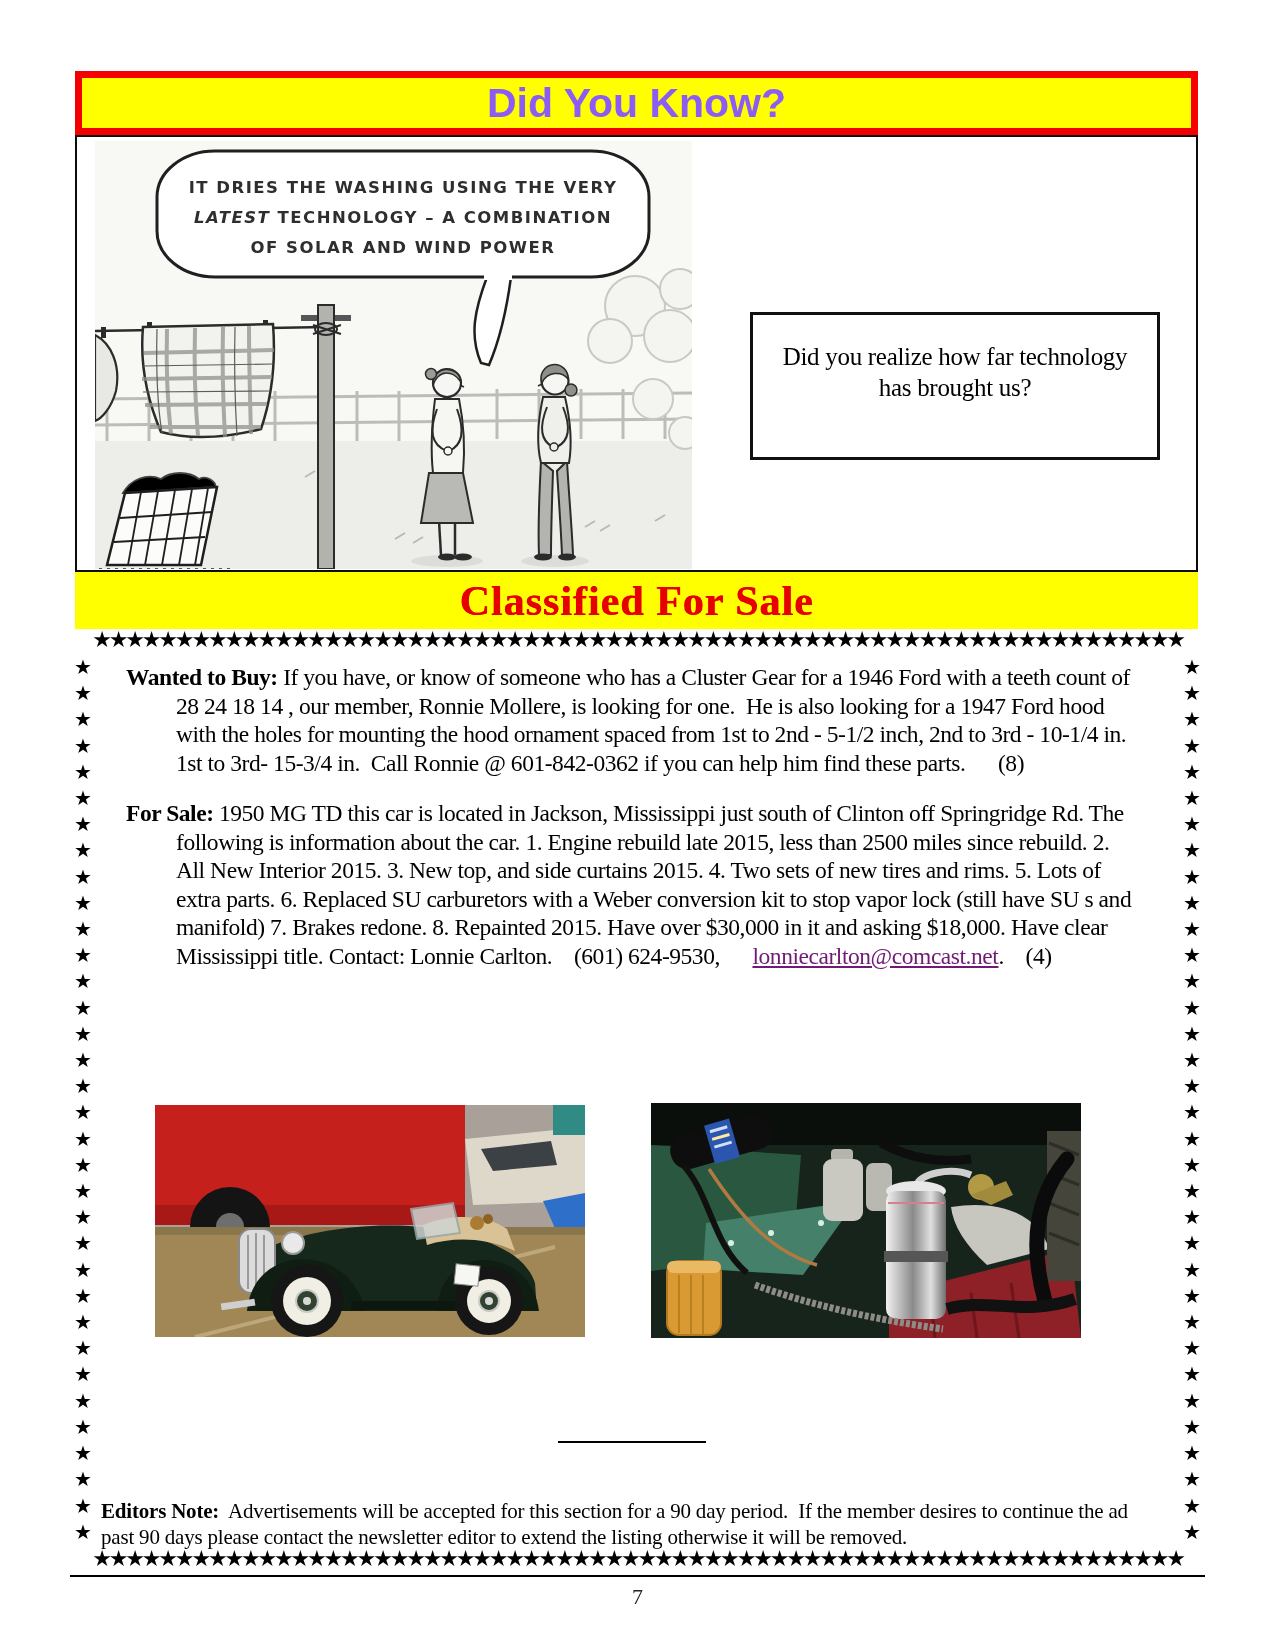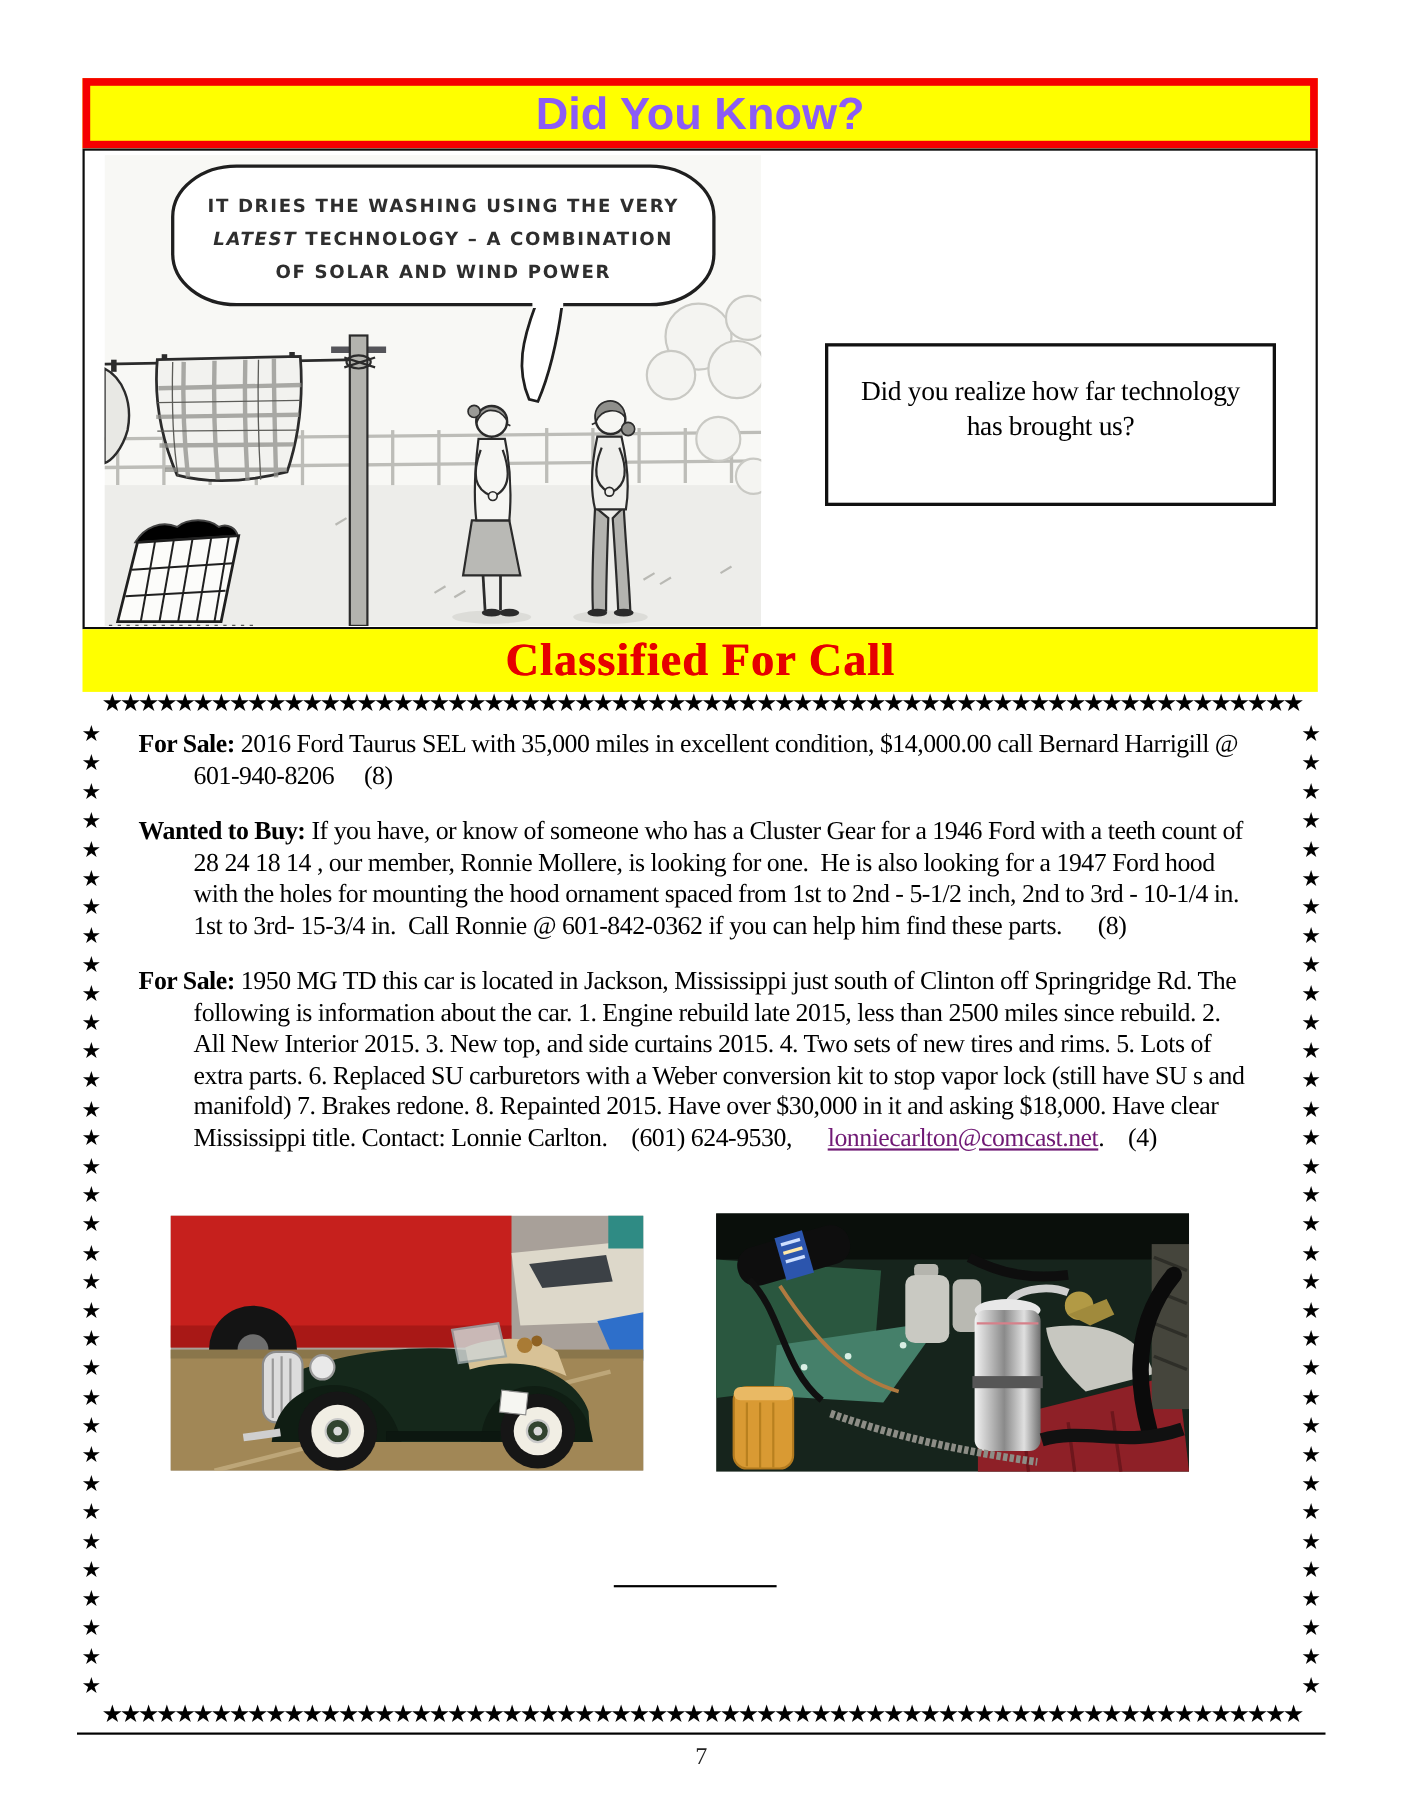--- a/index.html
+++ b/index.html
@@ -207,21 +207,21 @@
       <text class="bubble-text" x="308" y="112" text-anchor="middle"><tspan>OF SOLAR AND WIND POWER</tspan></text>
     </g>
   </svg>
 
   <div class="callout">
     <p>Did you realize  how far technology
 has brought us?</p>
   </div>
 
   <div class="banner-classified">
-    <h2>Classified For Call</h2>
+    <h2>Classified For Sale</h2>
   </div>
 
   <div id="stars-top" class="stars-row">★★★★★★★★★★★★★★★★★★★★★★★★★★★★★★★★★★★★★★★★★★★★★★★★★★★★★★★★★★★★★★★★★★</div>
   <div id="stars-bottom" class="stars-row">★★★★★★★★★★★★★★★★★★★★★★★★★★★★★★★★★★★★★★★★★★★★★★★★★★★★★★★★★★★★★★★★★★</div>
   <div id="stars-left" class="stars-col">★
 ★
 ★
 ★
 ★
 ★
@@ -283,21 +283,20 @@
 ★
 ★
 ★
 ★
 ★
 ★
 ★</div>
   <div class="bottom-rule"></div>
 
   <div class="ads">
-    <p><span class="seg-bold">For Sale:</span><span class="seg-plain"> 2016 Ford Taurus SEL with 35,000 miles in excellent condition, $14,000.00 call Bernard Harrigill @ 601-940-8206     (8)</span></p>
     <p><span class="seg-bold">Wanted to Buy:</span><span class="seg-plain"> If you have, or know of someone who has a Cluster Gear for a 1946 Ford with a teeth count of  </span><span class="seg-underline">28 24 18 14</span><span class="seg-plain"> , our member, Ronnie Mollere, is looking for one.  He is also looking for a 1947 Ford hood with the holes for mounting the hood ornament spaced from 1st to 2nd - 5-1/2 inch, 2nd to 3rd - 10-1/4 in. 1st to 3rd- 15-3/4 in.  Call Ronnie @ 601-842-0362 if you can help him find these parts.      (8)</span></p>
     <p><span class="seg-bold">For Sale:</span><span class="seg-plain"> 1950 MG TD this car is located in Jackson, Mississippi just south of Clinton off Springridge Rd. The following is information about the car. 1. Engine rebuild late 2015, less than 2500 miles since rebuild. 2. All New Interior 2015. 3. New top, and side curtains 2015. 4. Two sets of new tires and rims. 5. Lots of extra parts. 6. Replaced SU carburetors with a Weber conversion kit to stop vapor lock (still have SU s and manifold) 7. Brakes redone. 8. Repainted 2015. Have over $30,000 in it and asking $18,000. Have clear Mississippi title. Contact: Lonnie Carlton.    (601) 624-9530,      </span><a class="seg-link" href="#">lonniecarlton@comcast.net</a><span class="seg-plain">.    (4)</span></p>
   </div>
 
   <svg id="photo-car" class="photo" viewBox="0 0 430 232" xmlns="http://www.w3.org/2000/svg">
     <rect width="430" height="232" fill="#a8a099"></rect>
     <rect width="310" height="120" fill="#c6201d"></rect>
     <rect y="100" width="310" height="20" fill="#8f1310" opacity="0.55"></rect>
     <circle cx="75" cy="122" r="40" fill="#141414"></circle>
       <circle cx="75" cy="122" r="14" fill="#6e6e6e"></circle>
@@ -384,16 +383,17 @@
     <path d="M30,60 C60,90 60,140 96,170" stroke="#101010" stroke-width="6" fill="none"></path>
     <rect x="16" y="158" width="54" height="74" rx="12" fill="#d99a33" stroke="#b27a1f" stroke-width="2"></rect>
     <rect x="16" y="158" width="54" height="12" rx="6" fill="#e9b964"></rect>
     <line x1="28" y1="172" x2="28" y2="230" stroke="#b8801f" stroke-width="2"></line>
     <line x1="40" y1="172" x2="40" y2="232" stroke="#b8801f" stroke-width="2"></line>
     <line x1="52" y1="172" x2="52" y2="231" stroke="#b8801f" stroke-width="2"></line>
   </svg>
 
   <div class="divider"></div>
 
+  <p class="editors"><span class="seg-bold">Editors Note:</span><span class="seg-plain">  Advertisements will be accepted for this section for a 90 day period.  If the member desires to continue the ad past 90 days please contact the newsletter editor to extend the listing otherwise it will be removed.</span></p>
 
   <div class="page-number">7</div>
 
 </div>
 
 </body></html>

